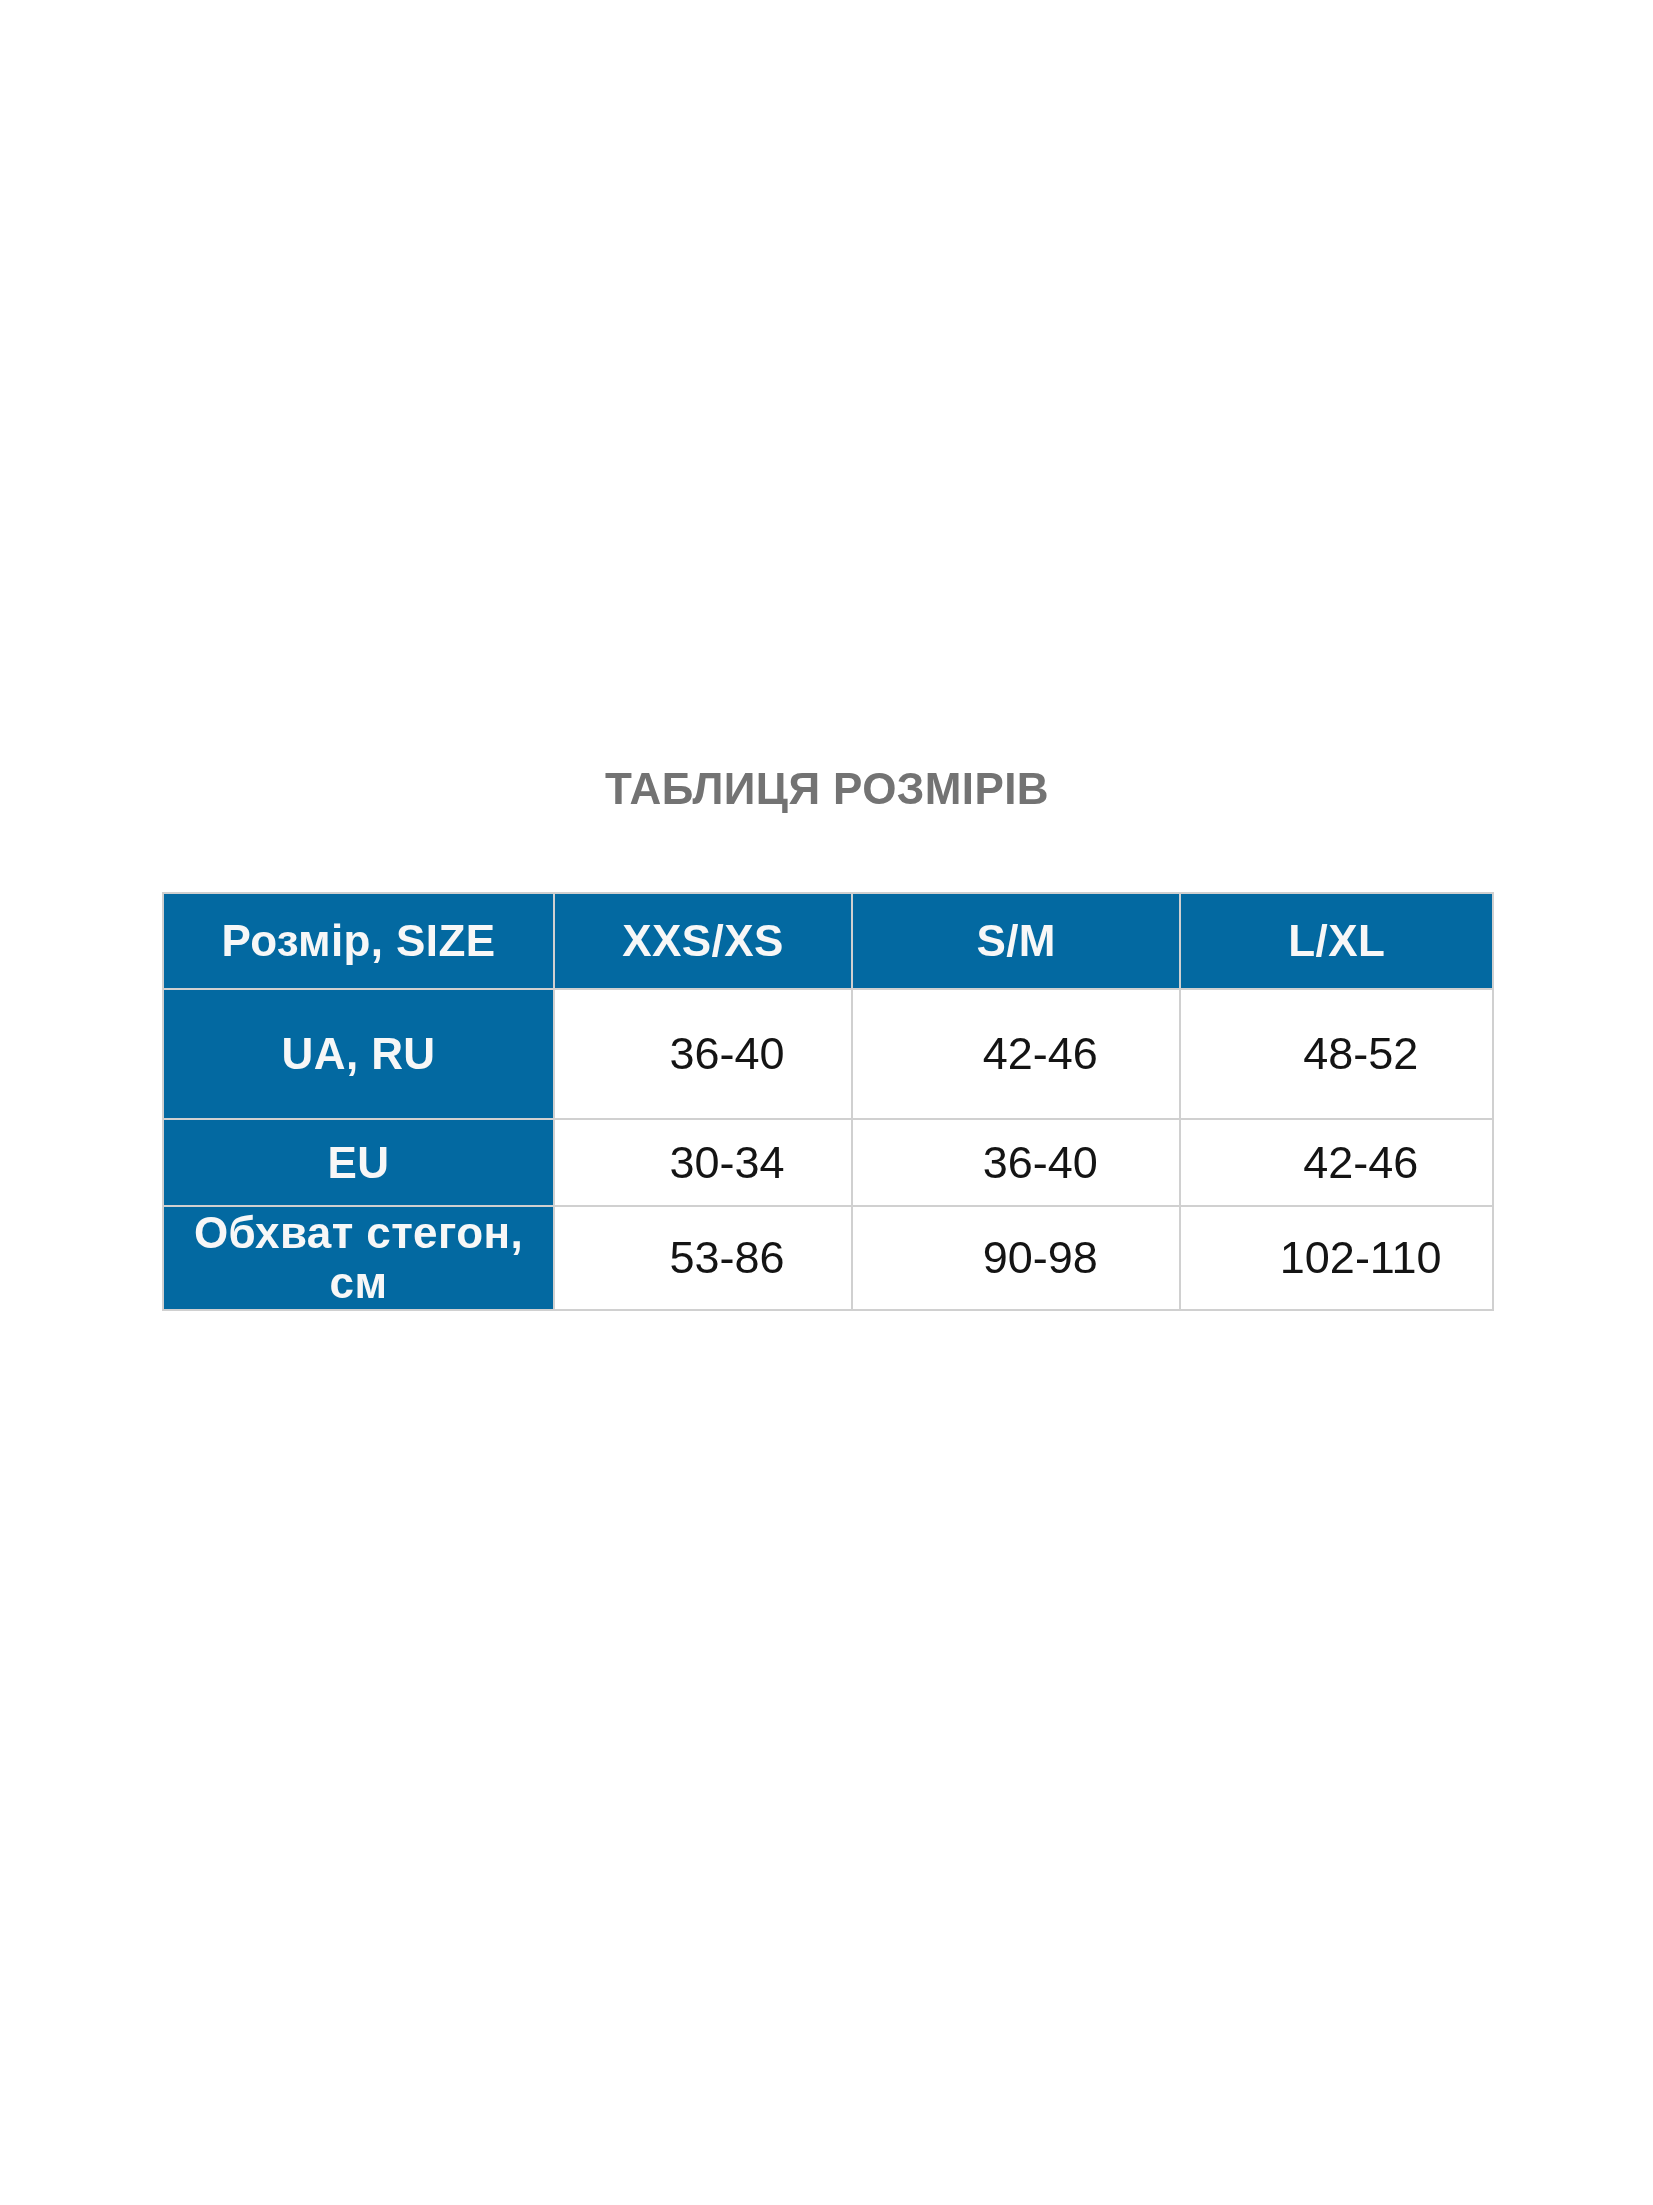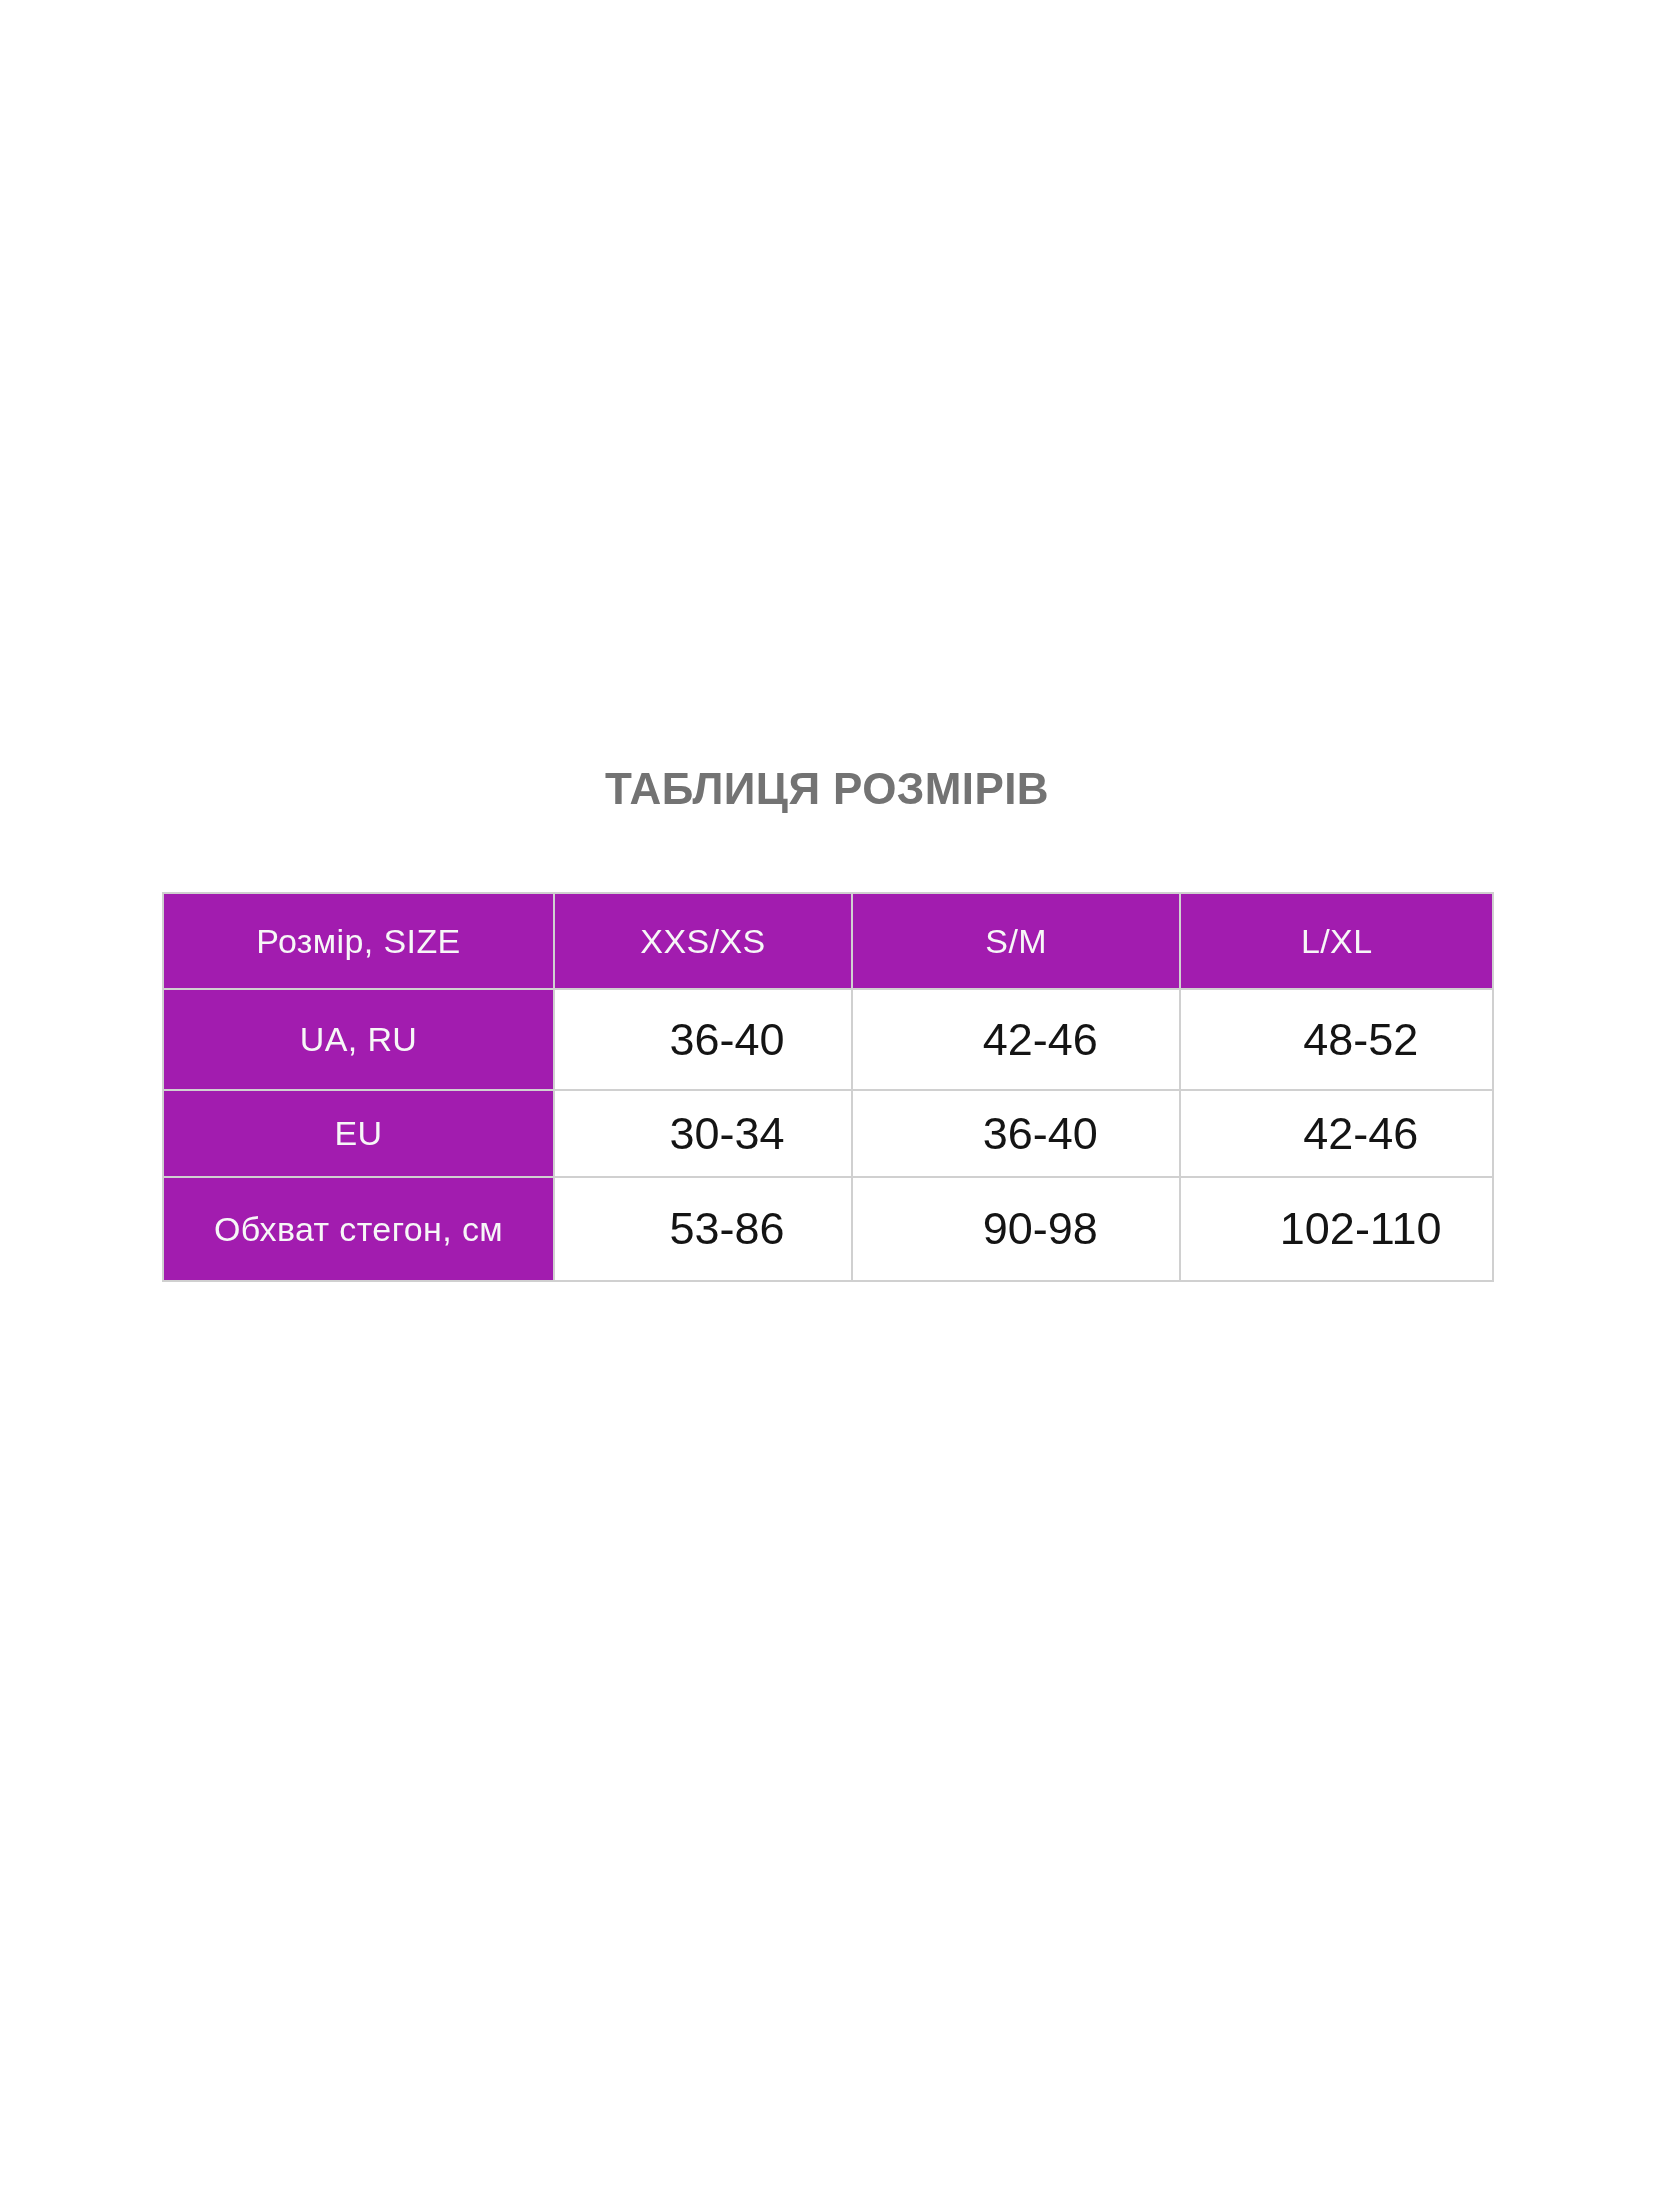--- a/index.html
+++ b/index.html
@@ -33,36 +33,36 @@
     width: 1332px;
     border-collapse: collapse;
     table-layout: fixed;
   }
   .size-table col.c0 { width: 29.4%; }
   .size-table col.c1 { width: 22.4%; }
   .size-table col.c2 { width: 24.7%; }
   .size-table col.c3 { width: 23.5%; }
 
   .size-table tr.hrow  { height: 96px; }
-  .size-table tr.r0    { height: 101px; }
+  .size-table tr.r0    { height: 130px; }
   .size-table tr.r1    { height: 87px; }
   .size-table tr.r2    { height: 105px; }
   .size-table tr.r3    { height: 104px; }
 
   .size-table th, .size-table td {
     border: 2.5px solid #d0d0d0;
     text-align: center;
     vertical-align: middle;
     padding: 0;
   }
   .size-table th {
-    background: #a21caf;
+    background: #0369a1;
     color: #f7f7f7;
-    font-size: 34px;
-    font-weight: normal;
+    font-size: 44px;
+    font-weight: bold;
     letter-spacing: 0.4px;
   }
   .size-table td {
     background: #ffffff;
     color: #141414;
     font-size: 45px;
     font-weight: normal;
     padding-left: 48px;
   }
 </style>

